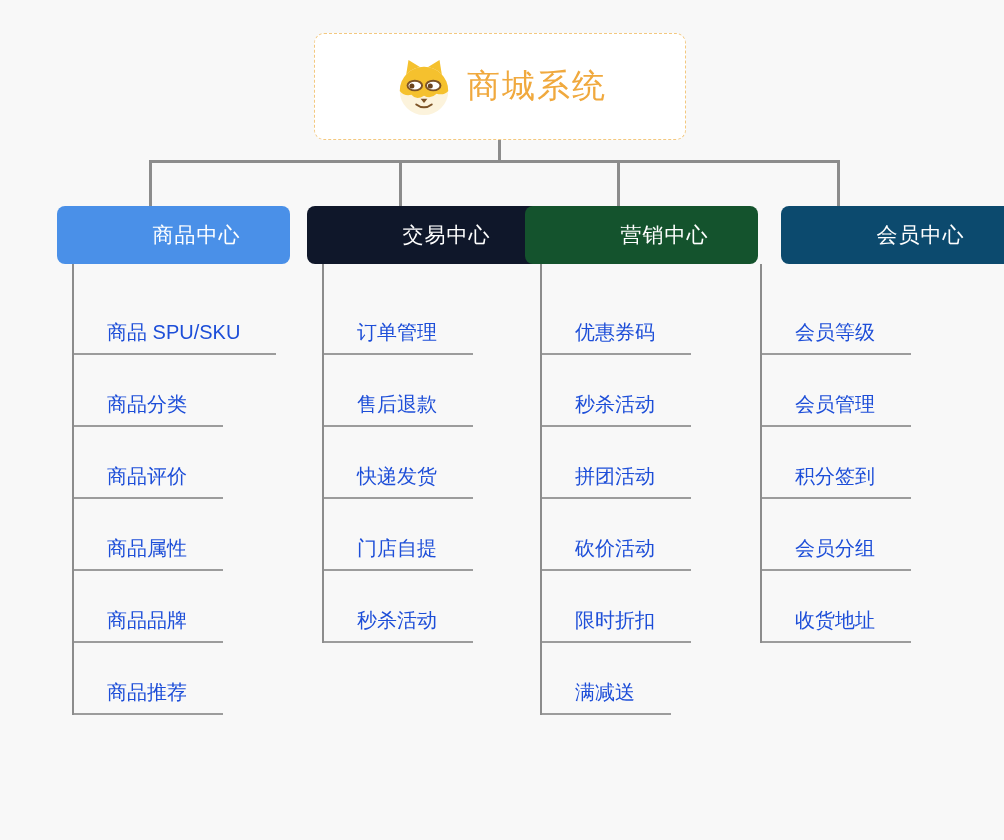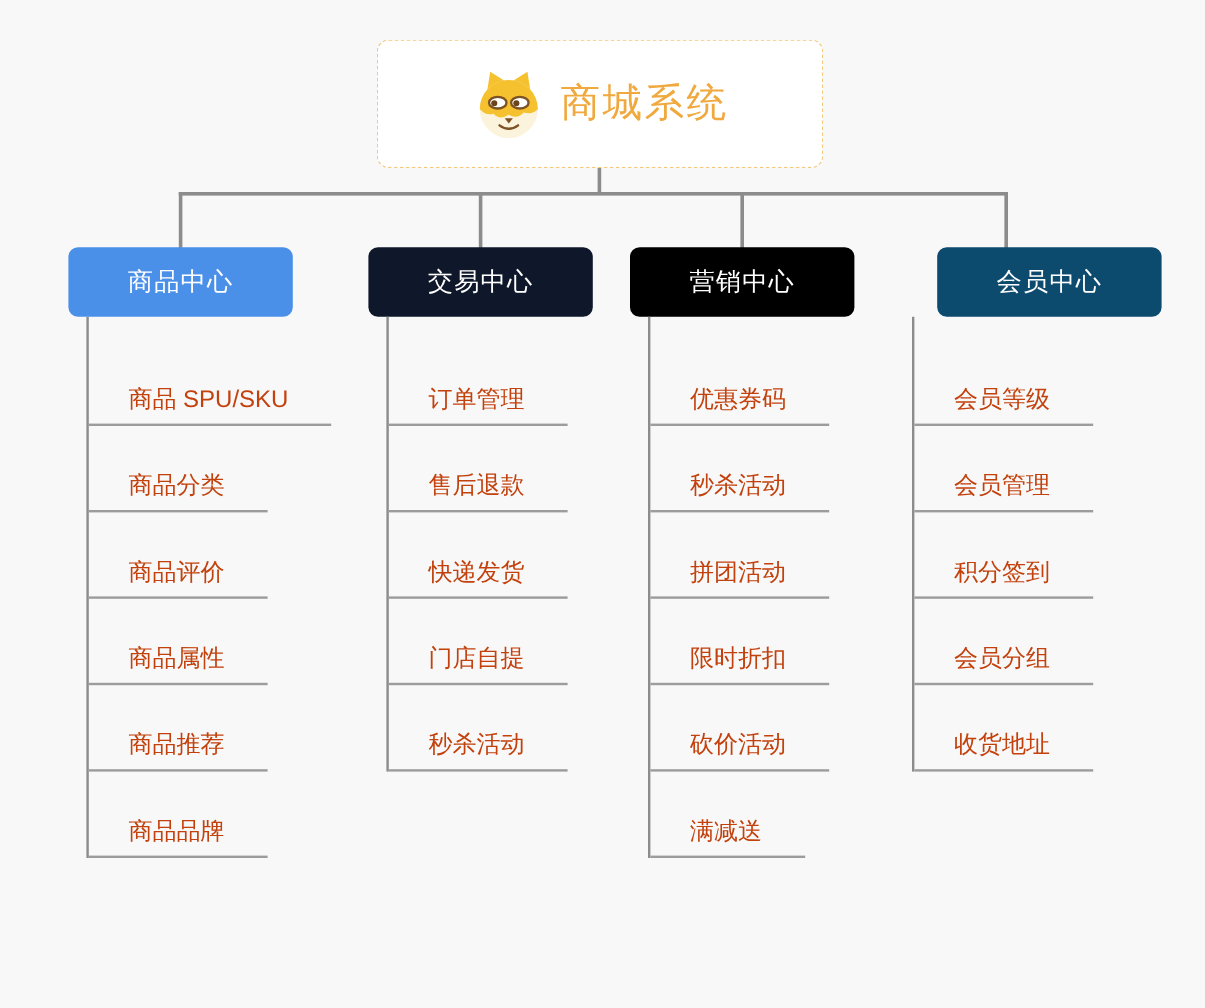--- a/index.html
+++ b/index.html
@@ -47,20 +47,21 @@
   
   .branch-box {
     position: absolute;
     top: 206px;
     width: 187px;
     height: 58px;
     border-radius: 8px;
     display: flex;
     align-items: center;
     justify-content: center;
+    padding-left: 46px;
   }
   .branch-label {
     color: #ffffff;
     font-size: 21px;
     letter-spacing: 1px;
   }
 
   
   .leaf-col {
     position: absolute;
@@ -68,21 +69,21 @@
     border-left: 2px solid var(--line-color, #8c8c8c);
   }
   .leaf-row {
     height: 72px;
     display: flex;
     align-items: flex-end;
   }
   .leaf-row:first-child { height: 91px; }
   .leaf-label {
     font-size: 20px;
-    color: #c2410c;
+    color: #1d4ed8;
     white-space: nowrap;
     padding: 0 36px 7px 33px;
     border-bottom: 2px solid var(--underline-color, #9c9c9c);
   }
 </style>
 </head>
 <body>
 
 <div class="canvas">
 
@@ -124,24 +125,24 @@
         <div class="leaf-row">
     <span class="leaf-label">商品分类</span>
   </div>
         <div class="leaf-row">
     <span class="leaf-label">商品评价</span>
   </div>
         <div class="leaf-row">
     <span class="leaf-label">商品属性</span>
   </div>
         <div class="leaf-row">
+    <span class="leaf-label">商品品牌</span>
+  </div>
+        <div class="leaf-row">
     <span class="leaf-label">商品推荐</span>
-  </div>
-        <div class="leaf-row">
-    <span class="leaf-label">商品品牌</span>
   </div>
       </div>
       <div class="branch-box" style="left: 307px; background: #0f172a;">
         <span class="branch-label">交易中心</span>
       </div>
       <div class="leaf-col" style="left: 322px;">
         <div class="leaf-row">
     <span class="leaf-label">订单管理</span>
   </div>
         <div class="leaf-row">
@@ -150,38 +151,38 @@
         <div class="leaf-row">
     <span class="leaf-label">快递发货</span>
   </div>
         <div class="leaf-row">
     <span class="leaf-label">门店自提</span>
   </div>
         <div class="leaf-row">
     <span class="leaf-label">秒杀活动</span>
   </div>
       </div>
-      <div class="branch-box" style="left: 525px; background: #000000;">
+      <div class="branch-box" style="left: 525px; background: #14532d;">
         <span class="branch-label">营销中心</span>
       </div>
       <div class="leaf-col" style="left: 540px;">
         <div class="leaf-row">
     <span class="leaf-label">优惠券码</span>
   </div>
         <div class="leaf-row">
     <span class="leaf-label">秒杀活动</span>
   </div>
         <div class="leaf-row">
     <span class="leaf-label">拼团活动</span>
   </div>
         <div class="leaf-row">
+    <span class="leaf-label">砍价活动</span>
+  </div>
+        <div class="leaf-row">
     <span class="leaf-label">限时折扣</span>
-  </div>
-        <div class="leaf-row">
-    <span class="leaf-label">砍价活动</span>
   </div>
         <div class="leaf-row">
     <span class="leaf-label">满减送</span>
   </div>
       </div>
       <div class="branch-box" style="left: 781px; background: #0c4a6e;">
         <span class="branch-label">会员中心</span>
       </div>
       <div class="leaf-col" style="left: 760px;">
         <div class="leaf-row">

